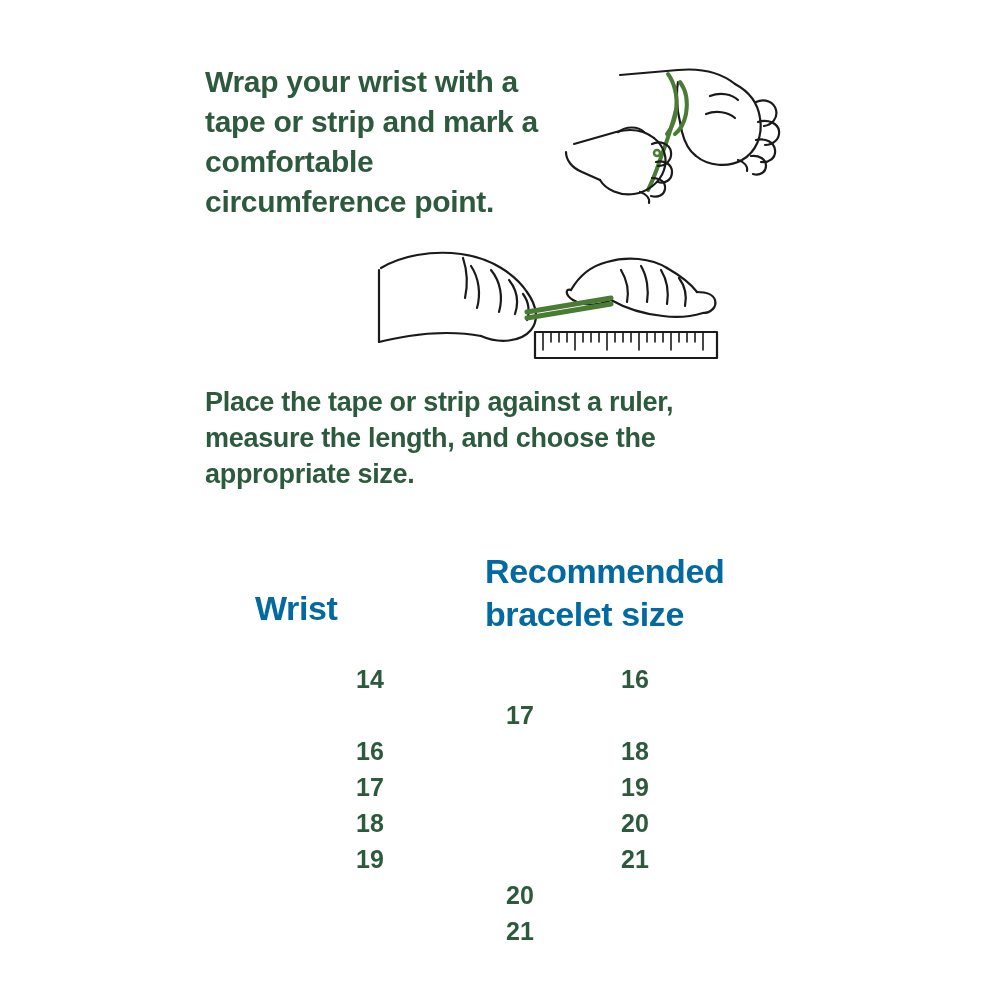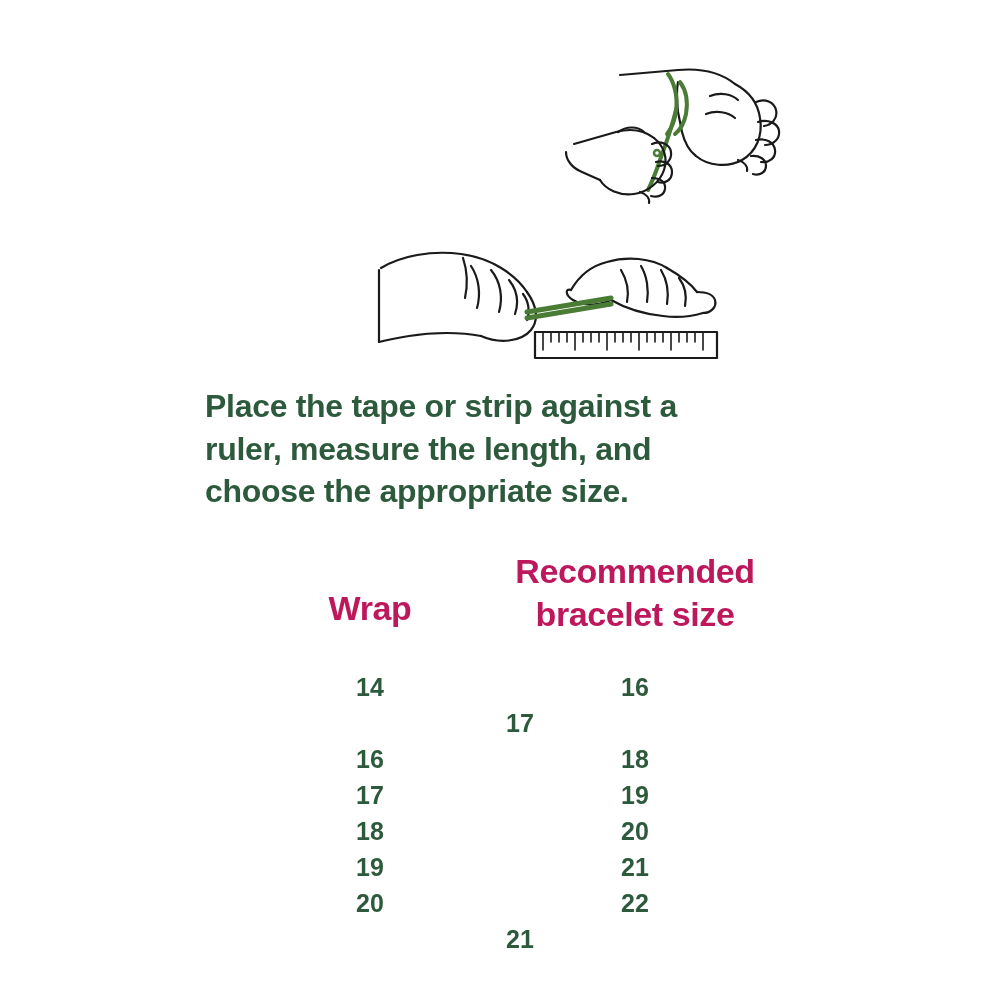--- a/index.html
+++ b/index.html
@@ -49,21 +49,21 @@
     top: 240px;
     width: 370px;
     height: 140px;
   }
 
   .step2-text {
     position: absolute;
     left: 205px;
     top: 385px;
     width: 520px;
-    font-size: 32px;
+    font-size: 27px;
     font-weight: bold;
     line-height: 1.33;
     letter-spacing: -0.3px;
     color: #2d5a3d;
   }
 
   
   .table-wrap {
     position: absolute;
     left: 240px;
@@ -71,34 +71,33 @@
     width: 560px;
   }
   .table-head {
     display: flex;
     align-items: flex-end;
     justify-content: center;
   }
   .th {
     font-size: 34px;
     font-weight: bold;
-    color: #be185d;
-    text-align: center;
+    color: #0369a1;
     line-height: 1.25;
     letter-spacing: -0.4px;
   }
   .th-wrist {
     width: 230px;
     padding-bottom: 6px;
   }
   .th-rec {
     width: 300px;
   }
   .rows {
-    margin-top: 38px;
+    margin-top: 30px;
   }
   .row {
     display: flex;
     justify-content: center;
     margin-bottom: 7px;
   }
   .cell {
     font-size: 25px;
     font-weight: bold;
     color: #2d5a3d;
@@ -111,20 +110,21 @@
     width: 300px;
   }
 
   svg { display: block; }
 </style>
 </head>
 <body>
 
 <div class="page">
 
+  <div class="step1-text">Wrap your wrist with a tape or strip and mark a comfortable circumference point.</div>
 
   <div class="step1-illustration">
     <svg width="250" height="190" viewBox="0 0 250 190" fill="none" stroke="#1a1a1a" stroke-width="2.2" stroke-linecap="round" stroke-linejoin="round">
 
       <path d="M60 35 L118 30 C140 28 160 32 175 44"></path>
       <path d="M175 44 C190 52 198 64 200 78 C203 96 196 112 182 120 C168 128 148 126 136 116 C128 110 124 100 122 92"></path>
       <path d="M122 92 L118 72 C117 62 116 52 118 42"></path>
 
       <path d="M196 62 C205 58 214 62 216 70 C218 78 212 85 204 86"></path>
       <path d="M198 82 C208 79 218 83 219 91 C220 99 213 105 205 105"></path>
@@ -185,21 +185,21 @@
 
       <rect x="160" y="92" width="182" height="26" stroke="#1a1a1a" stroke-width="2.2"></rect>
       <path d="M168 92 L168 110 M176 92 L176 102 M184 92 L184 102 M192 92 L192 102 M200 92 L200 110 M208 92 L208 102 M216 92 L216 102 M224 92 L224 102 M232 92 L232 110 M240 92 L240 102 M248 92 L248 102 M256 92 L256 102 M264 92 L264 110 M272 92 L272 102 M280 92 L280 102 M288 92 L288 102 M296 92 L296 110 M304 92 L304 102 M312 92 L312 102 M320 92 L320 102 M328 92 L328 110" stroke-width="1.6"></path>
     </svg>
   </div>
 
   <div class="step2-text">Place the tape or strip against a ruler, measure the length, and choose the appropriate size.</div>
 
   <div class="table-wrap">
     <div class="table-head">
-      <div class="th th-wrist">Wrap</div>
+      <div class="th th-wrist">Wrist</div>
       <div class="th th-rec">Recommended bracelet size</div>
     </div>
 
     <div class="rows">
       <div class="row">
         <div class="cell cell-wrist">14</div>
         <div class="cell cell-rec">16</div>
       </div>
       <div class="row">
         <div class="cell cell-rec">17</div>
@@ -215,21 +215,20 @@
       <div class="row">
         <div class="cell cell-wrist">18</div>
         <div class="cell cell-rec">20</div>
       </div>
       <div class="row">
         <div class="cell cell-wrist">19</div>
         <div class="cell cell-rec">21</div>
       </div>
       <div class="row">
         <div class="cell cell-wrist">20</div>
-        <div class="cell cell-rec">22</div>
       </div>
       <div class="row">
         <div class="cell cell-wrist">21</div>
       </div>
     </div>
   </div>
 
 </div>
 
 </body></html>

